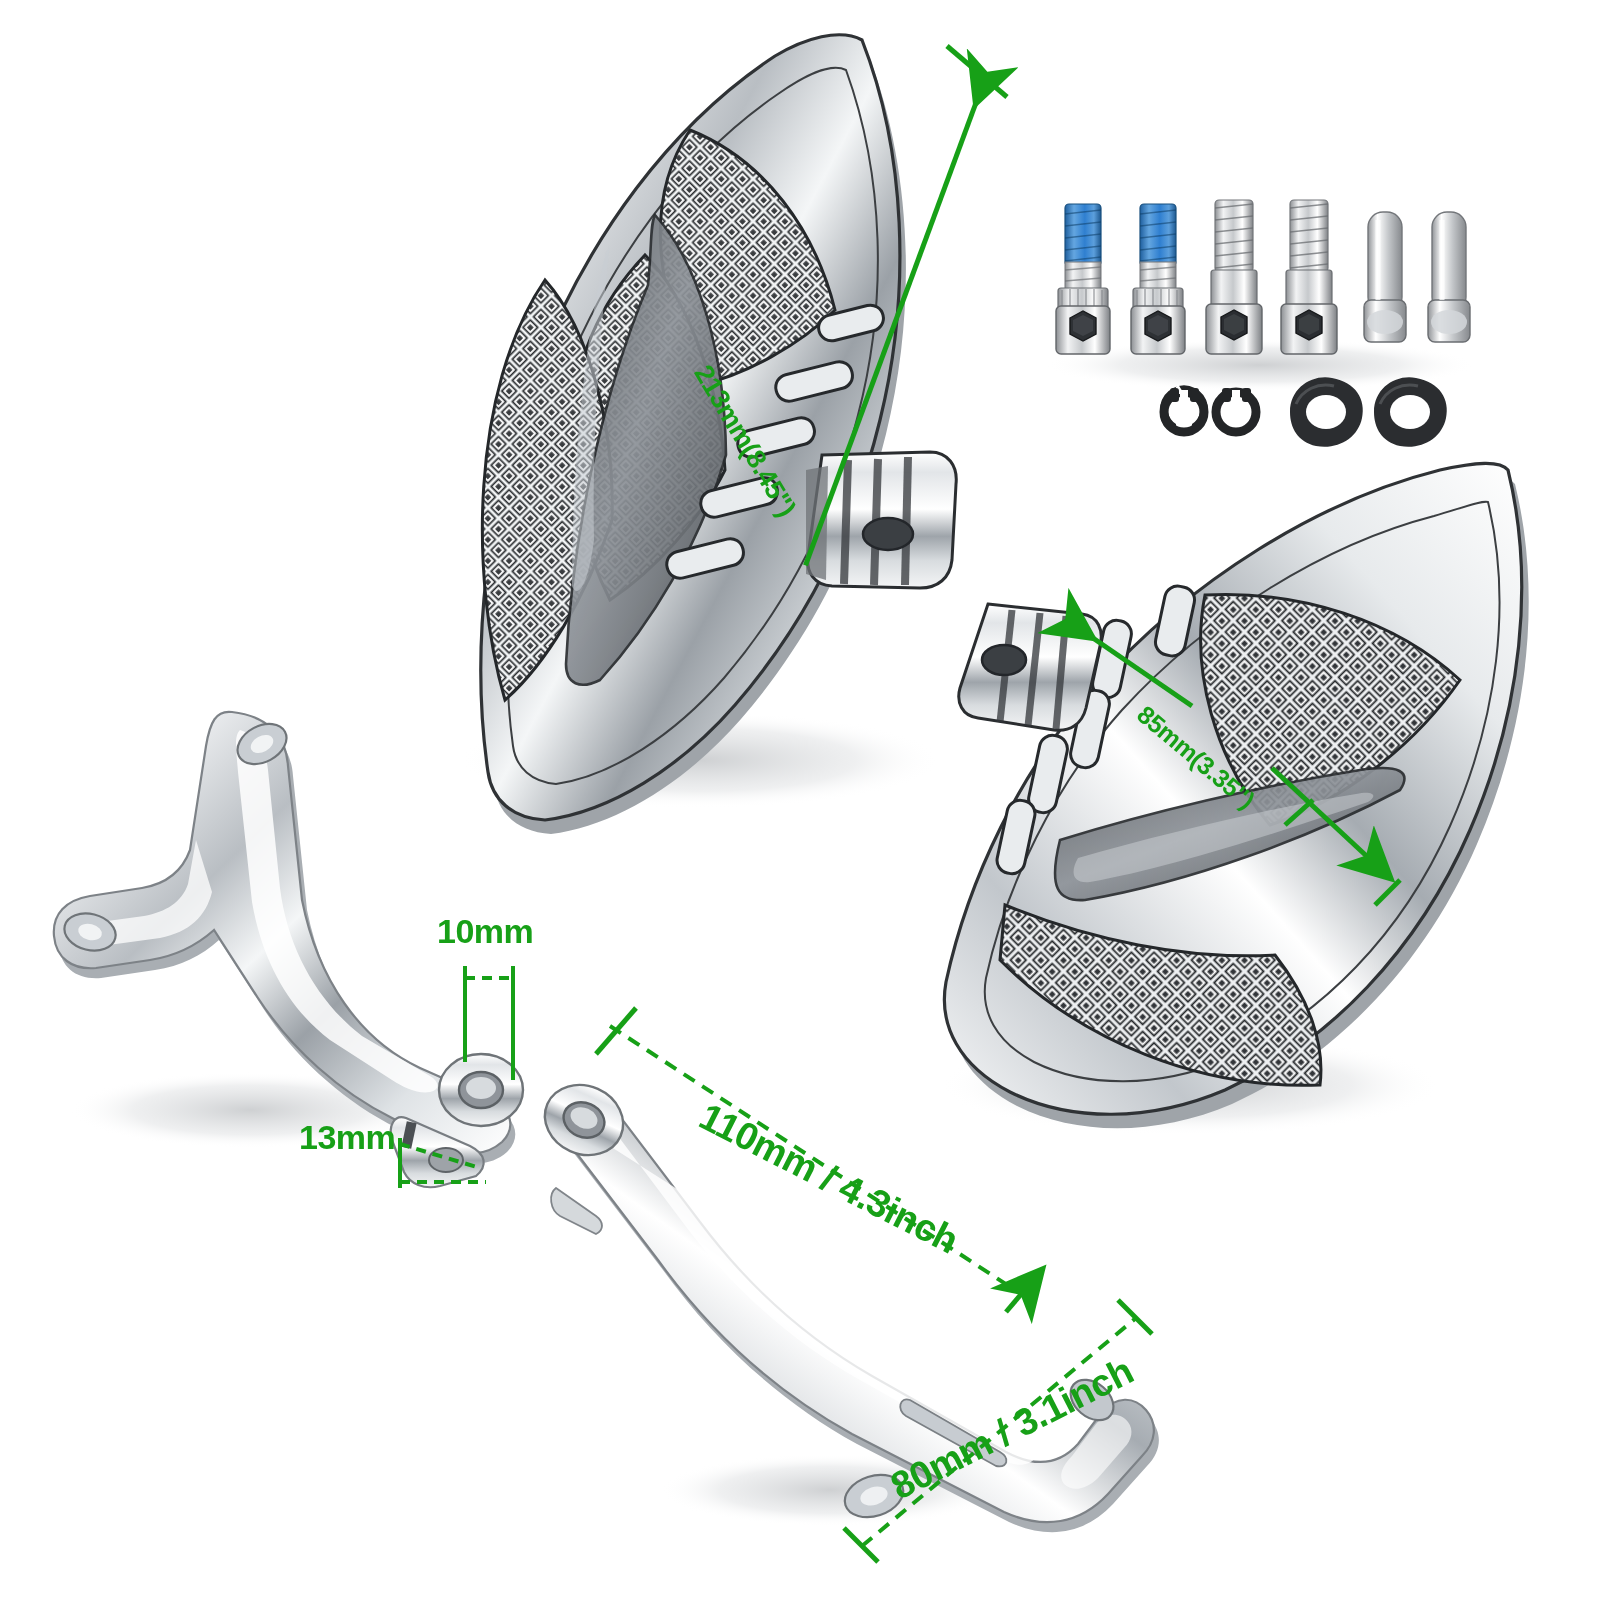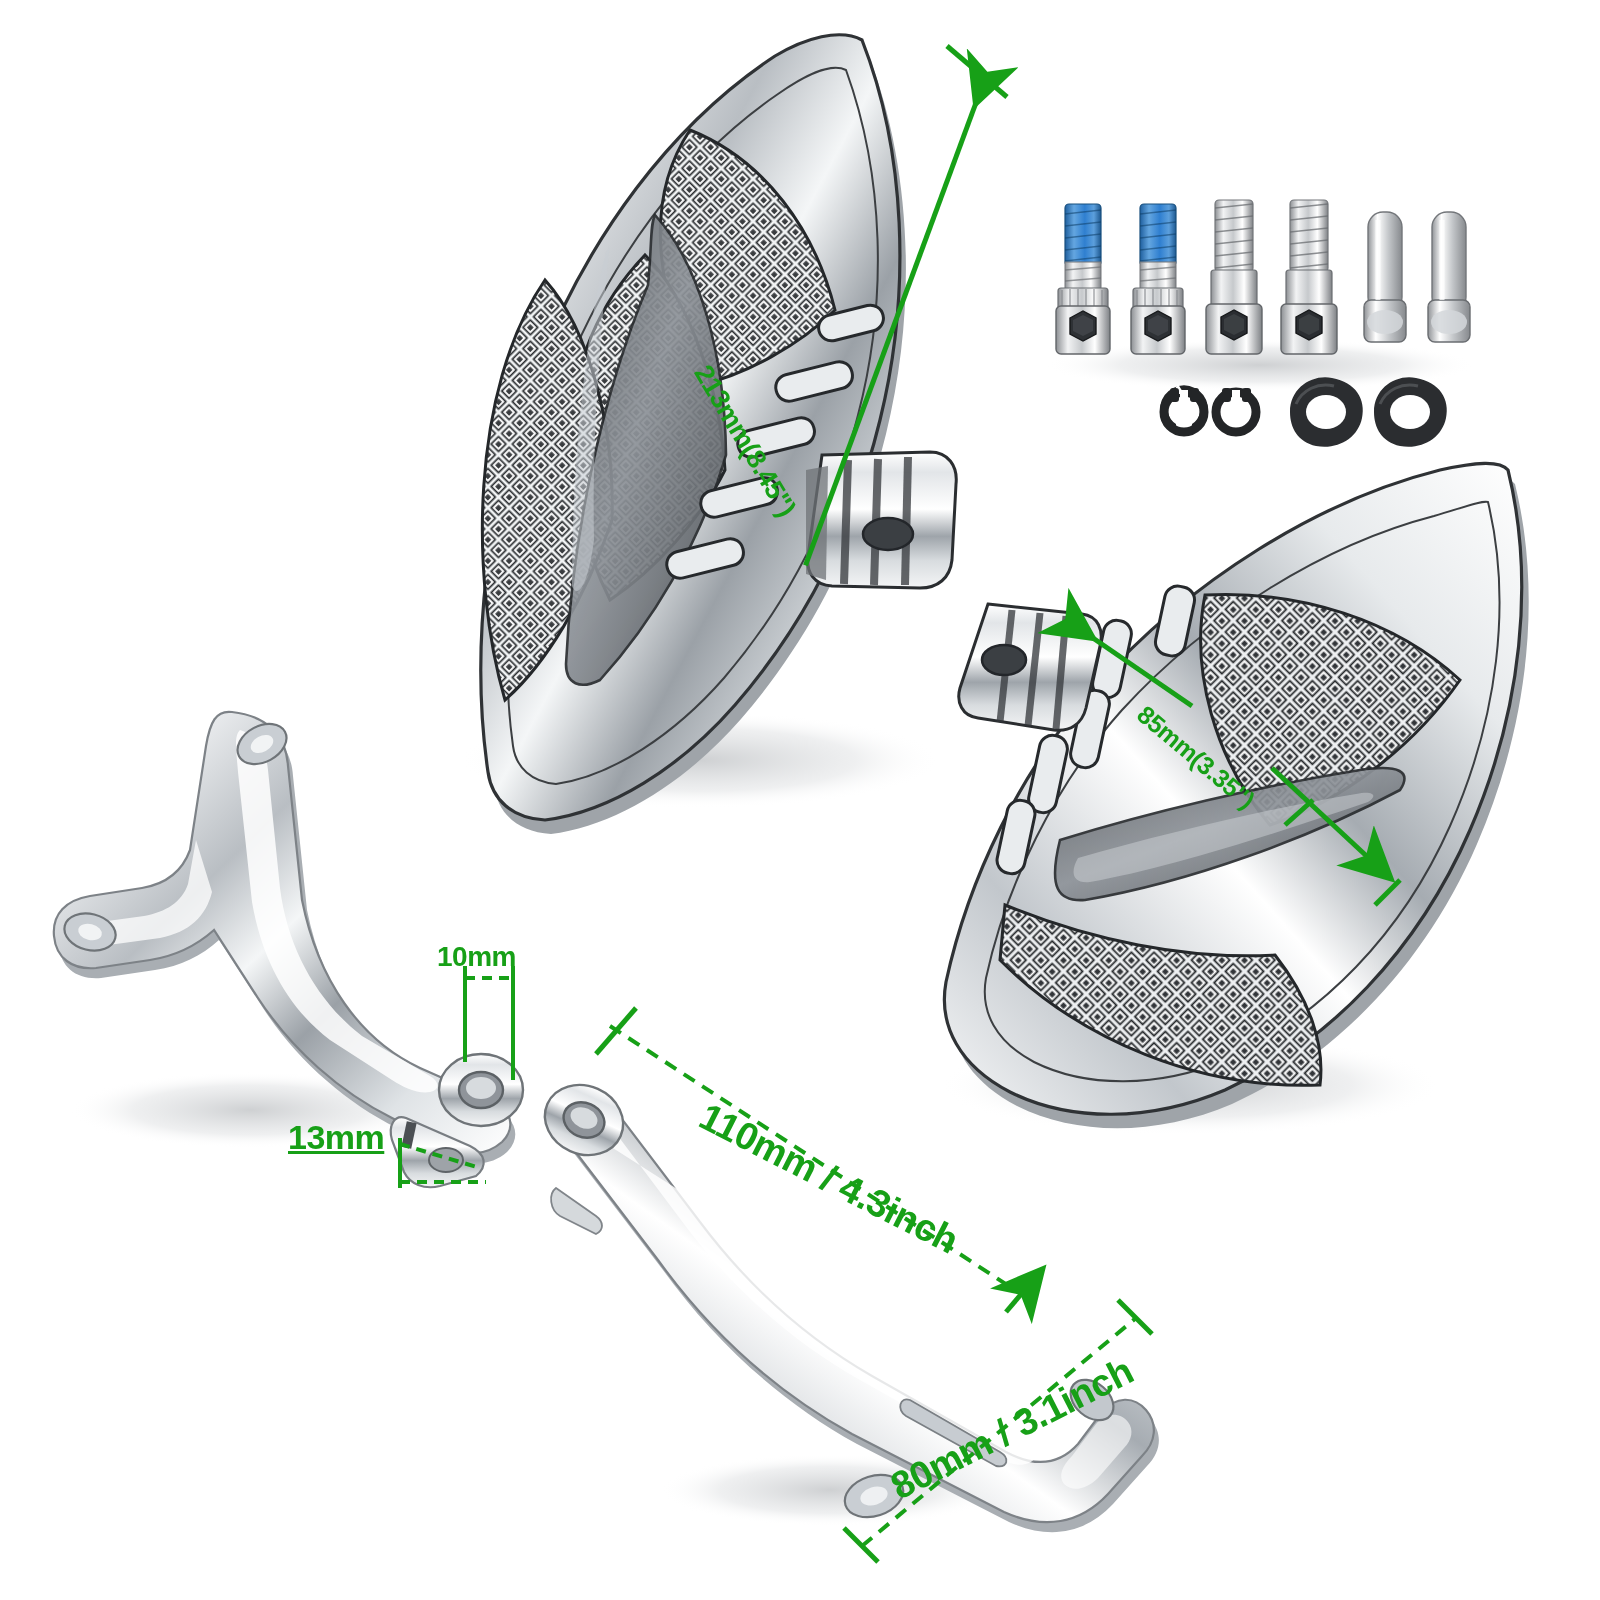--- a/index.html
+++ b/index.html
@@ -18,22 +18,22 @@
   .dim{
     position:absolute;
     color:#17a017;
     font-weight:bold;
     white-space:nowrap;
     letter-spacing:-0.5px;
     user-select:none;
   }
   .dim-213{ left:714px; top:360px; font-size:27px; transform:rotate(59deg); transform-origin:0 0; }
   .dim-85 { left:1150px; top:700px; font-size:25px; transform:rotate(40deg); transform-origin:0 0; }
-  .dim-10 { left:437px; top:912px; font-size:28px;margin-top:29px; }
-  .dim-13 { left:288px; top:1118px; font-size:34px;text-decoration:underline; }
+  .dim-10 { left:437px; top:912px; font-size:34px; }
+  .dim-13 { left:299px; top:1118px; font-size:34px; }
   .dim-110{ left:712px; top:1095px; font-size:38px; transform:rotate(27deg); transform-origin:0 0; }
   .dim-80 { left:884px; top:1470px; font-size:38px; transform:rotate(-27deg); transform-origin:0 0; }
 </style>
 </head>
 <body>
 
 <div id="stage">
 
   <svg class="layer" viewBox="0 0 1600 1600">
     <defs>

